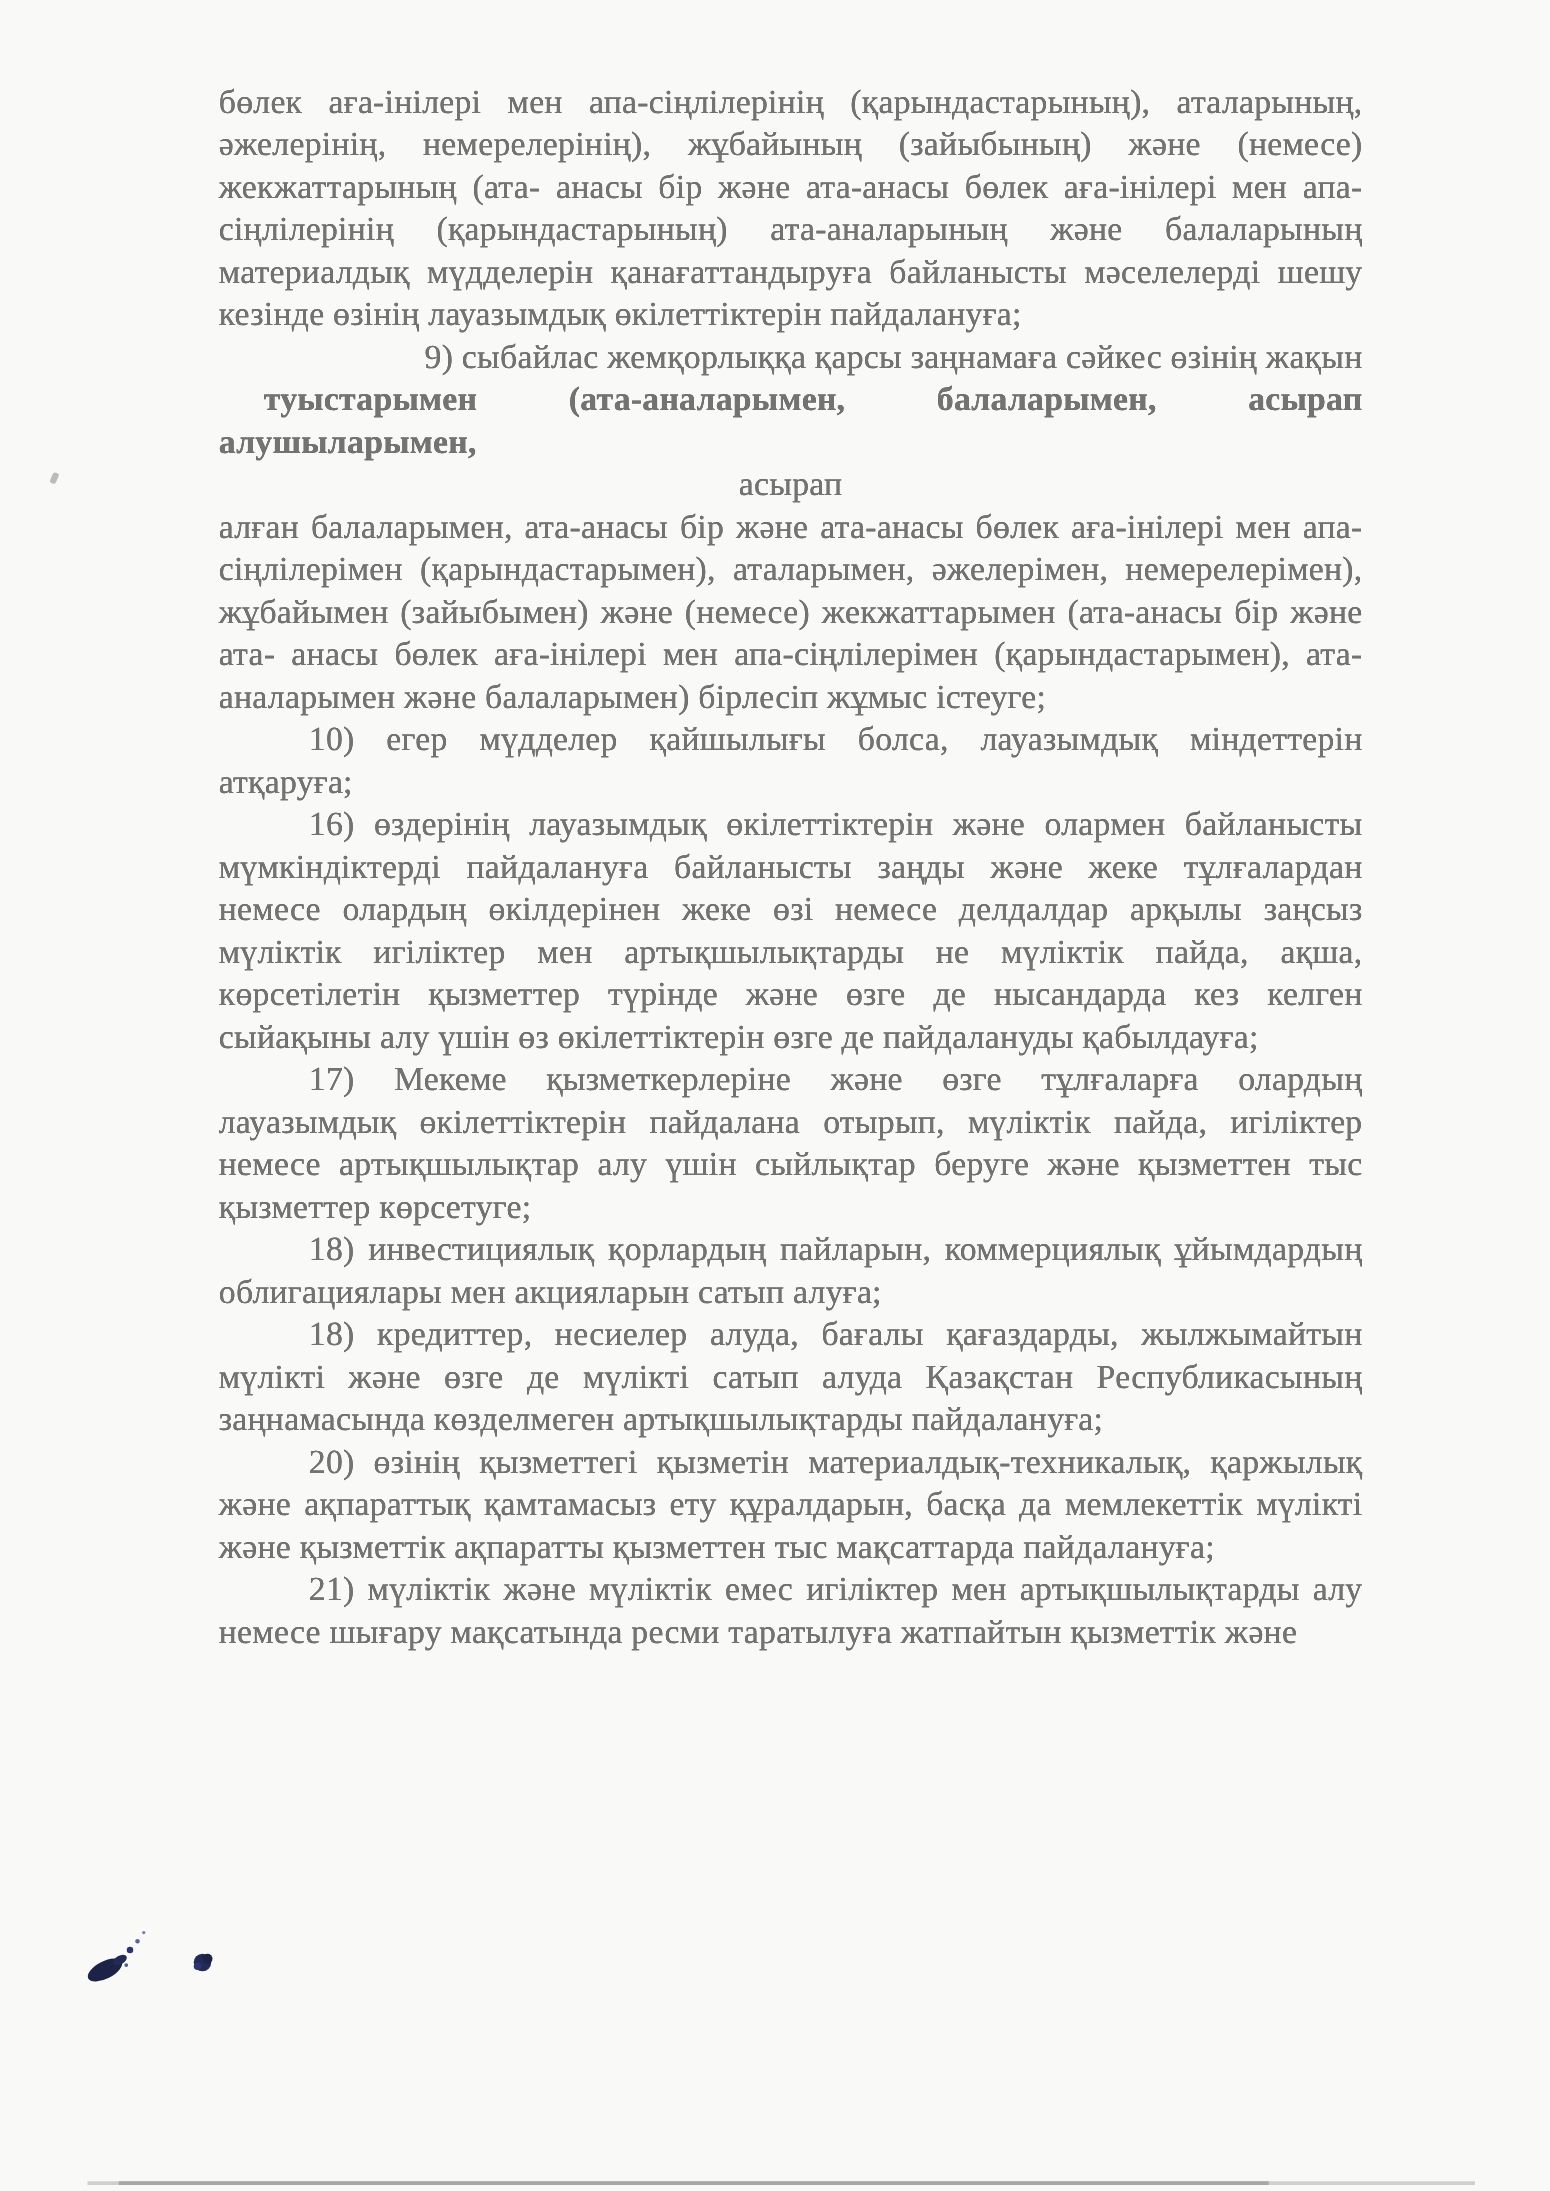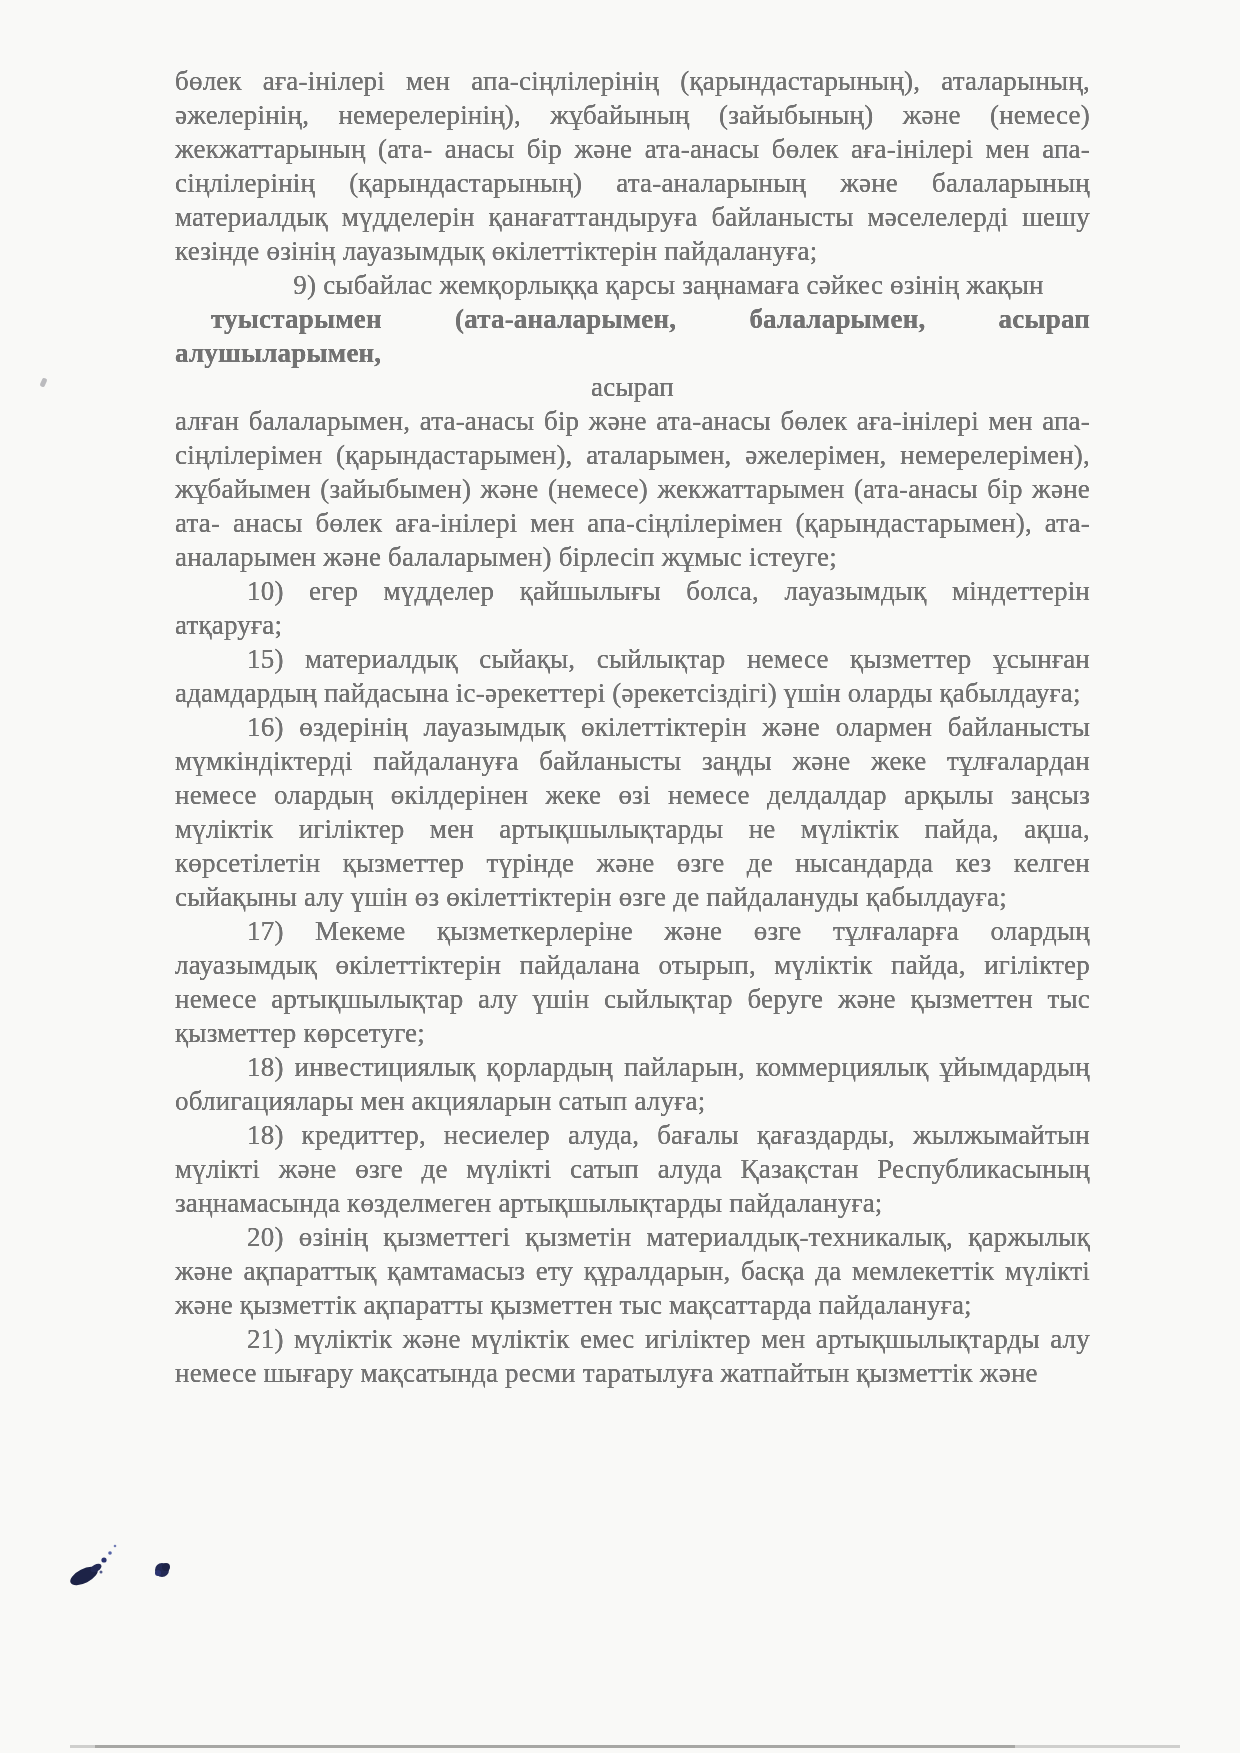--- a/index.html
+++ b/index.html
@@ -27,21 +27,21 @@
     letter-spacing: 0.2px;
     text-shadow: 0 0 0.5px rgba(10,10,10,0.75);
     margin-left: 12px;
   }
   .para { margin: 0; padding: 0; }
   
   .flush { text-indent: 0; }
   
   .indent { text-indent: 72px; }
   
-  .indent-line { text-indent: 72px; text-align: center; }
+  .indent-line { text-indent: 72px; text-align: right; }
   
   .hang-justify { text-indent: 36px; text-align: justify; text-align-last: justify; font-weight: bold; }
   
   .line { text-align: center; text-indent: 0; }
 
   
   .ink-smudge {
     position: absolute;
     left: 58px;
     top: 1532px;
@@ -81,21 +81,20 @@
 
 <div class="page">
 
   <div class="content">
       <p class="para flush">бөлек аға-інілері мен апа-сіңлілерінің (қарындастарының), аталарының, әжелерінің, немерелерінің), жұбайының (зайыбының) және (немесе) жекжаттарының (ата- анасы бір және ата-анасы бөлек аға-інілері мен апа-сіңлілерінің (қарындастарының) ата-аналарының және балаларының материалдық мүдделерін қанағаттандыруға байланысты мәселелерді шешу кезінде өзінің лауазымдық өкілеттіктерін пайдалануға;</p>
       <p class="para indent-line">9) сыбайлас жемқорлыққа қарсы заңнамаға сәйкес өзінің жақын</p>
       <p class="para hang-justify">туыстарымен (ата-аналарымен, балаларымен, асырап алушыларымен,</p>
       <p class="para line">асырап</p>
       <p class="para flush">алған балаларымен, ата-анасы бір және ата-анасы бөлек аға-інілері мен апа-сіңлілерімен (қарындастарымен), аталарымен, әжелерімен, немерелерімен), жұбайымен (зайыбымен) және (немесе) жекжаттарымен (ата-анасы бір және ата- анасы бөлек аға-інілері мен апа-сіңлілерімен (қарындастарымен), ата-аналарымен және балаларымен) бірлесіп жұмыс істеуге;</p>
       <p class="para indent">10) егер мүдделер қайшылығы болса, лауазымдық міндеттерін атқаруға;</p>
-      <p class="para indent">15) материалдық сыйақы, сыйлықтар немесе қызметтер ұсынған адамдардың пайдасына іс-әрекеттері (әрекетсіздігі) үшін оларды қабылдауға;</p>
       <p class="para indent">16) өздерінің лауазымдық өкілеттіктерін және олармен байланысты мүмкіндіктерді пайдалануға байланысты заңды және жеке тұлғалардан немесе олардың өкілдерінен жеке өзі немесе делдалдар арқылы заңсыз мүліктік игіліктер мен артықшылықтарды не мүліктік пайда, ақша, көрсетілетін қызметтер түрінде және өзге де нысандарда кез келген сыйақыны алу үшін өз өкілеттіктерін өзге де пайдалануды қабылдауға;</p>
       <p class="para indent">17) Мекеме қызметкерлеріне және өзге тұлғаларға олардың лауазымдық өкілеттіктерін пайдалана отырып, мүліктік пайда, игіліктер немесе артықшылықтар алу үшін сыйлықтар беруге және қызметтен тыс қызметтер көрсетуге;</p>
       <p class="para indent">18) инвестициялық қорлардың пайларын, коммерциялық ұйымдардың облигациялары мен акцияларын сатып алуға;</p>
       <p class="para indent">18) кредиттер, несиелер алуда, бағалы қағаздарды, жылжымайтын мүлікті және өзге де мүлікті сатып алуда Қазақстан Республикасының заңнамасында көзделмеген артықшылықтарды пайдалануға;</p>
       <p class="para indent">20) өзінің қызметтегі қызметін материалдық-техникалық, қаржылық және ақпараттық қамтамасыз ету құралдарын, басқа да мемлекеттік мүлікті және қызметтік ақпаратты қызметтен тыс мақсаттарда пайдалануға;</p>
       <p class="para indent">21) мүліктік және мүліктік емес игіліктер мен артықшылықтарды алу немесе шығару мақсатында ресми таратылуға жатпайтын қызметтік және</p>
     </div>
 
   <svg class="ink-smudge" viewBox="0 0 130 70" xmlns="http://www.w3.org/2000/svg">
     <ellipse cx="26" cy="44" rx="15" ry="7" fill="#1d2347" transform="rotate(-27 26 44)"></ellipse>

